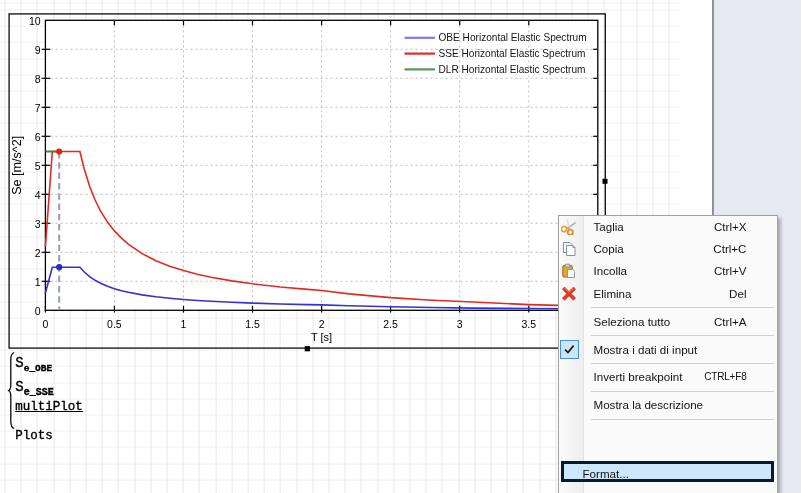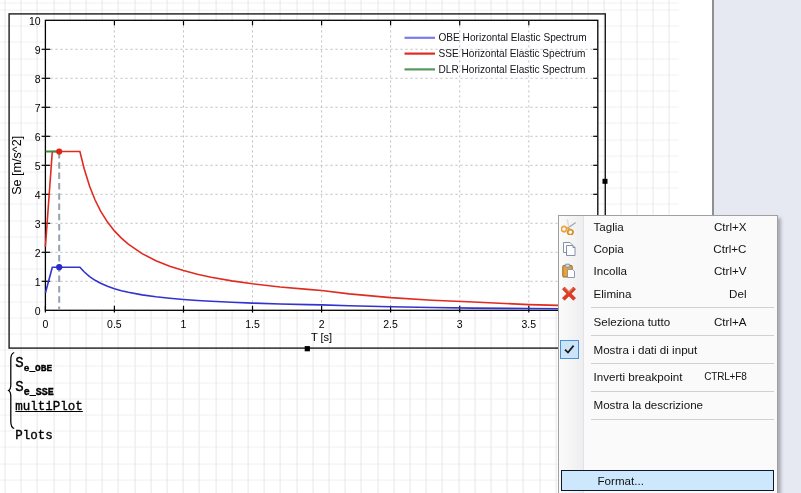--- a/index.html
+++ b/index.html
@@ -16,22 +16,22 @@
   
   #menu{position:absolute;left:557.5px;top:215px;width:220px;height:287px;
         background:#fafafa;border:1px solid #a0a0a0;box-sizing:border-box;
         box-shadow:3px 3px 3px rgba(80,80,90,0.4);font-size:11.6px;color:#121212;}
   #menu .strip{position:absolute;left:0;top:0;width:24px;height:277px;
         background:linear-gradient(to right,#fbfbfb,#eeeef0);border-right:1px solid #e2e3e5;}
   .mi{position:relative;height:22.2px;line-height:22.2px;padding-left:35px;padding-right:30px;}
   .mi .sc{position:absolute;right:30px;top:0;}
   .msep{height:1px;background:#d0d0d0;margin:2.4px 3px 2.4px 32px;}
   .mico{position:absolute;left:2.5px;top:3px;width:16px;height:16px;}
-  #fmt{position:absolute;left:2px;top:254px;width:213px;height:20.5px;
-       background:#cde8fc;border:1px solid #0f172a;line-height:20.5px;padding-left:36px;
+  #fmt{position:absolute;left:2px;top:245px;width:213px;height:20.5px;
+       background:#cde8fc;border:3px solid #0f172a;line-height:20.5px;padding-left:19px;
        box-sizing:border-box;}
   .chk{position:absolute;left:1px;top:1.5px;width:17px;height:17px;background:#cce4f8;
        border:1px solid #4a90d9;}
   
   .math{position:absolute;font-family:"Liberation Mono",monospace;font-weight:normal;color:#000;white-space:pre;-webkit-text-stroke:0.35px #000;}
 </style>
 </head>
 <body>
 <div id="sheet"></div>
 <div id="pageedge"></div>

